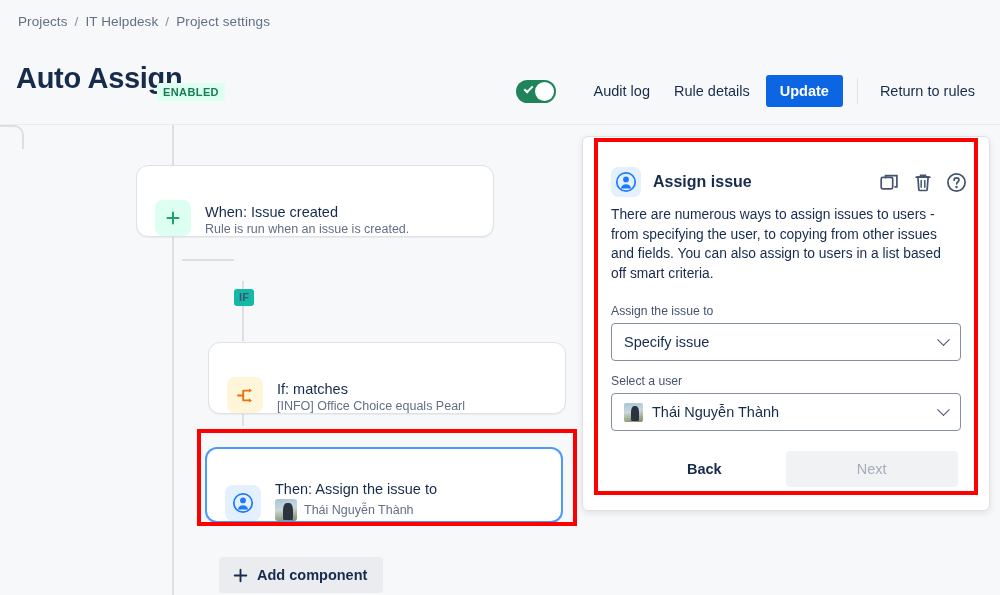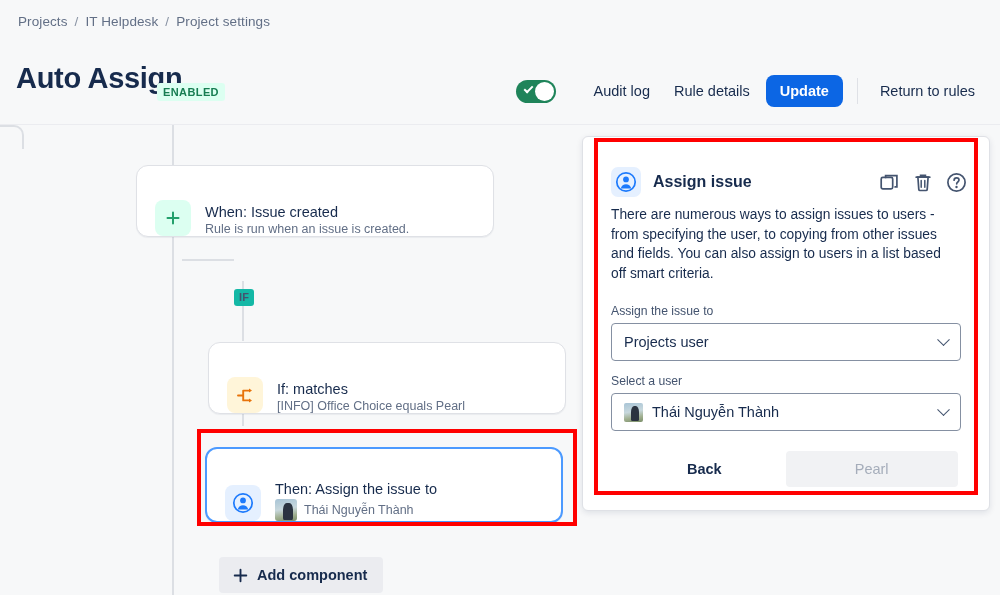--- a/index.html
+++ b/index.html
@@ -51,21 +51,21 @@
     width: 9px; height: 5px;
     border-left: 2px solid #fff; border-bottom: 2px solid #fff;
     transform: rotate(-45deg);
   }
   .hdr-link {
     font-size: 14.5px; color: #172b4d; font-weight: 500;
     padding: 8px 12px; cursor: pointer; white-space: nowrap;
   }
   #update-button {
     background: #0c66e4; color: #fff; font-size: 14.5px; font-weight: 600;
-    padding: 8px 14px; border-radius: 8px; border: none;
+    padding: 8px 14px; border-radius: 3px; border: none;
     cursor: pointer; font-family: inherit; margin: 0 4px;
   }
   #hdr-divider {
     width: 1px; height: 26px; background: #dfe1e6; margin: 0 10px;
   }
 
   
   #canvas {
     position: absolute; left: 0; top: 124px; width: 1000px; height: 471px;
     background: #f7f8f9; border-top: 1px solid #ebecf0;
@@ -345,35 +345,35 @@
           <circle cx="10.5" cy="15" r="1.2" fill="#44546f"></circle>
         </svg>
       </span>
     </div>
   </div>
 
   <div id="panel-desc">There are numerous ways to assign issues to users - from specifying the user, to copying from other issues and fields. You can also assign to users in a list based off smart criteria.</div>
 
   <div class="field-label" id="label-assign-to">Assign the issue to</div>
   <div class="field-select" id="select-assign-to">
-    <span class="val">Projects user</span>
+    <span class="val">Specify issue</span>
     <span class="chev"></span>
   </div>
 
   <div class="field-label" id="label-select-user">Select a user</div>
   <div class="field-select" id="select-user">
     <span class="val">
       <span class="avatar">
           <span class="fig"></span>
         </span>
       <span>Thái Nguyễn Thành</span>
     </span>
     <span class="chev"></span>
   </div>
 
   <div id="panel-footer">
     <button id="back-button">Back</button>
-    <button id="next-button">Pearl</button>
+    <button id="next-button">Next</button>
   </div>
 </div>
 
 <div class="annot" id="annot-then"></div>
 <div class="annot" id="annot-panel"></div>
 
 </body></html>

